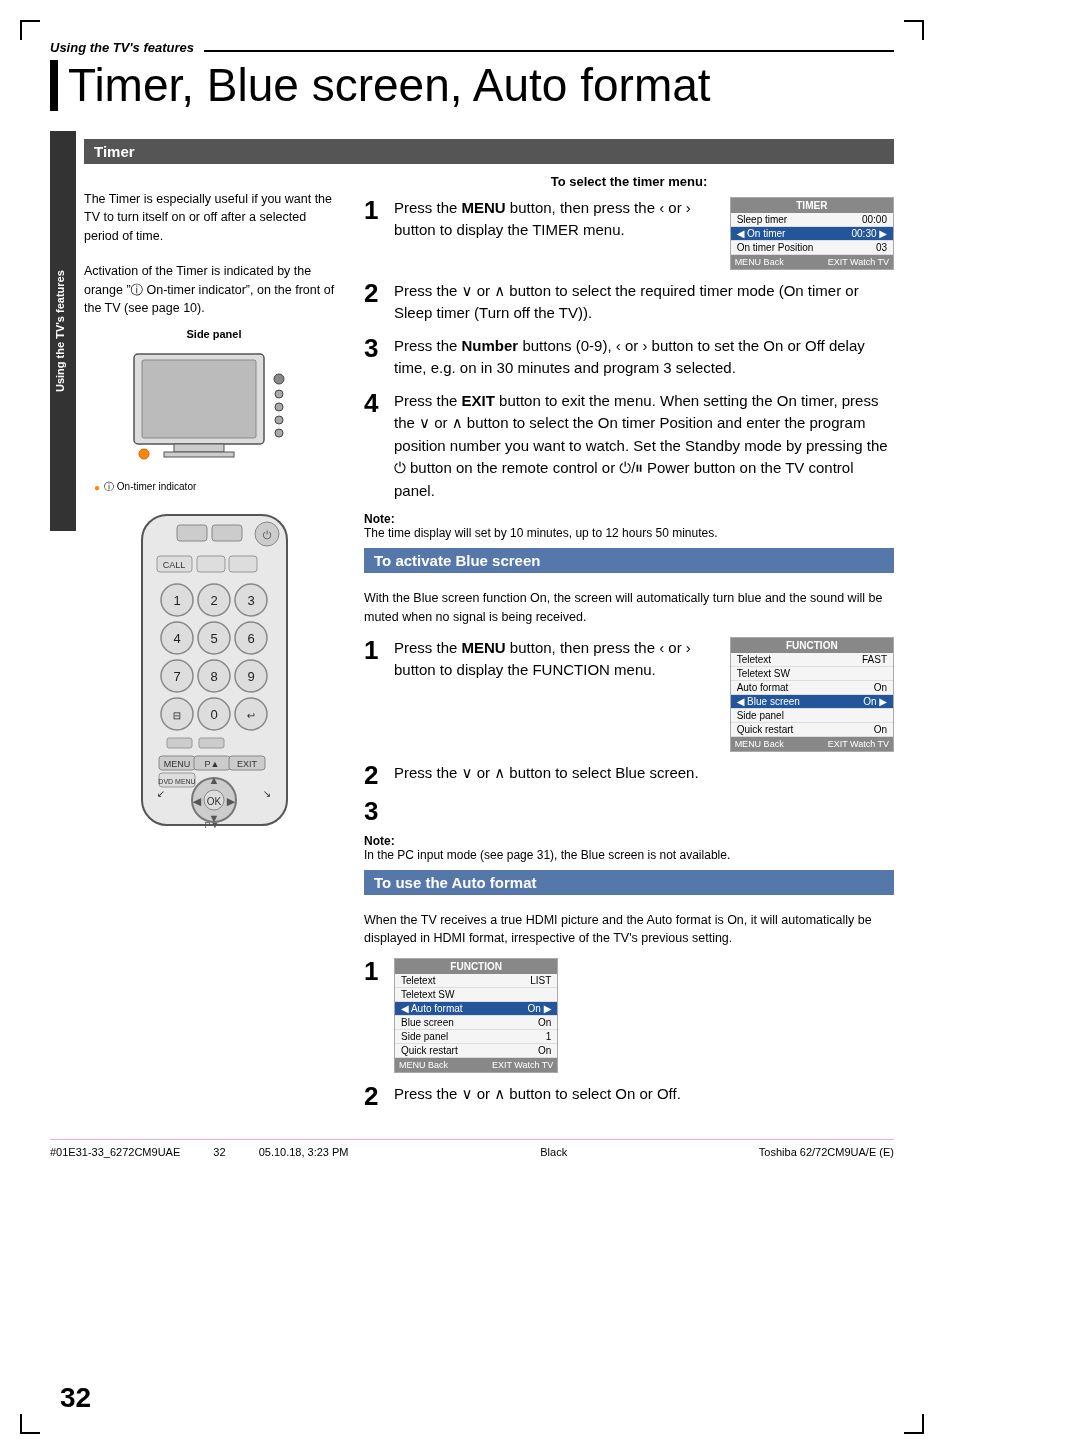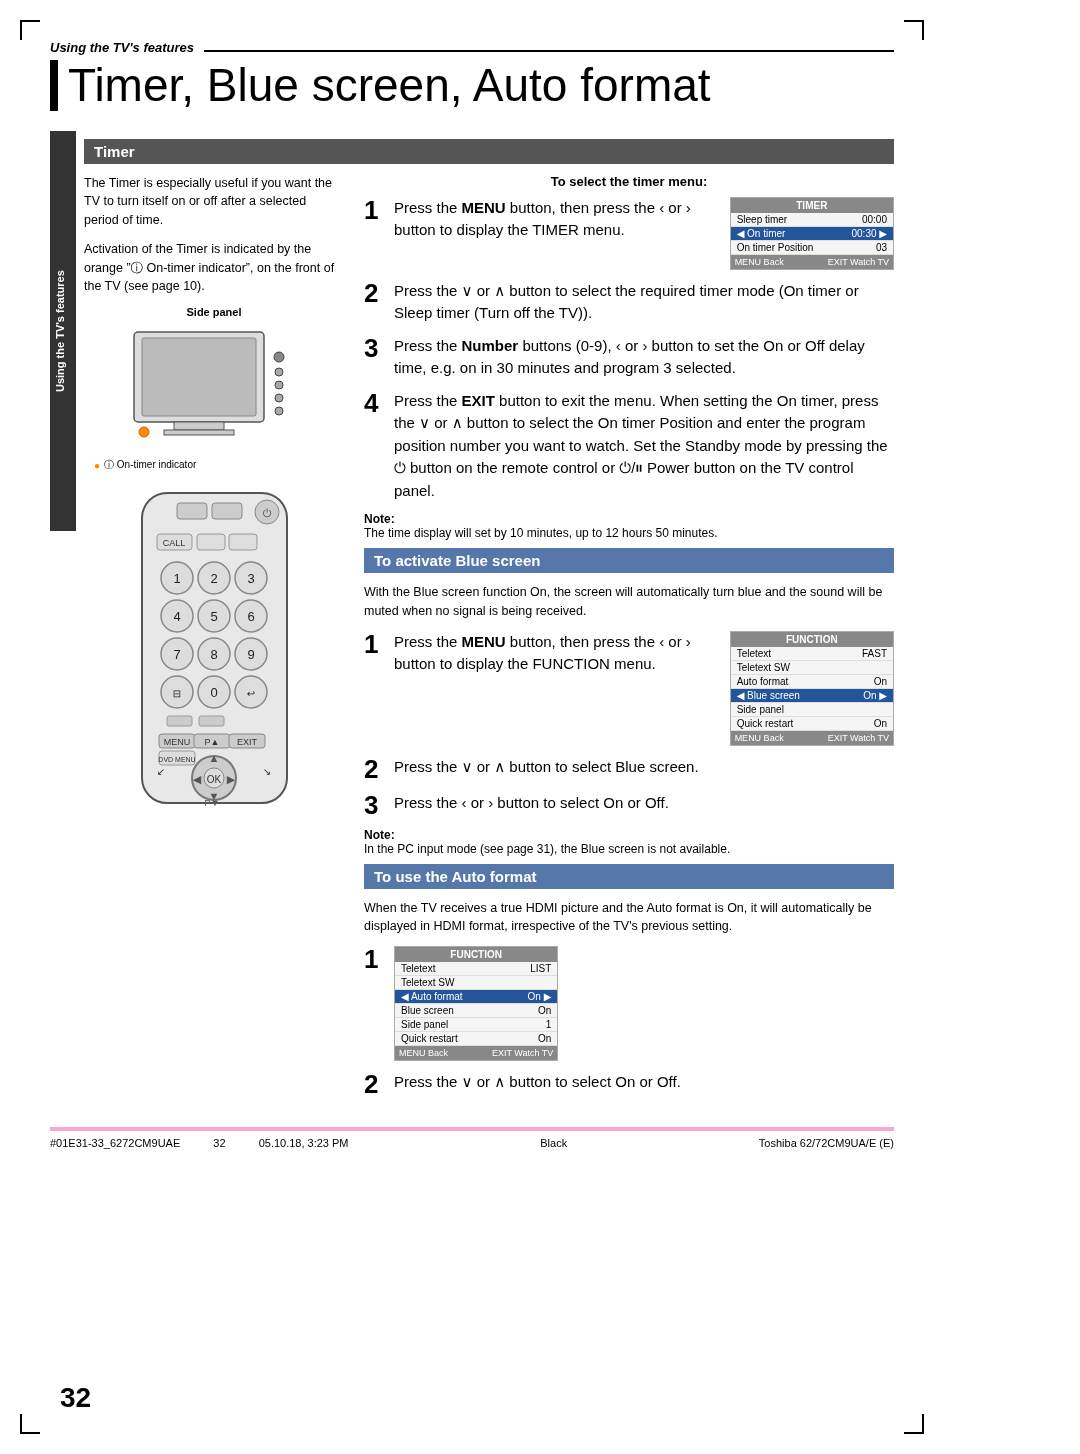--- a/index.html
+++ b/index.html
@@ -101,20 +101,21 @@
       width: 260px;
       flex-shrink: 0;
     }
     .right-col {
       flex: 1;
     }
     .timer-desc {
       font-size: 12.5px;
       line-height: 1.5;
       margin-bottom: 10px;
+      margin-top: 16px;
     }
     .side-panel-label {
       font-size: 11px;
       font-weight: bold;
       text-align: center;
       margin-bottom: 4px;
     }
     
     .step {
       display: flex;
@@ -179,21 +180,21 @@
       font-size: 12px;
       margin-bottom: 8px;
     }
     .note-text b { font-weight: bold; }
     
     .page-footer {
       display: flex;
       justify-content: space-between;
       align-items: center;
       margin-top: 20px;
-      border-top: 4px solid #f9a8d4;
+      border-top: 1px solid #f9a8d4;
       padding-top: 6px;
       font-size: 11px;
     }
     
     .remote-svg-wrap {
       display: flex;
       justify-content: center;
     }
     
     .tv-svg-wrap {
@@ -451,23 +452,20 @@
 
           <div class="step">
             <div class="step-num">2</div>
             <div class="step-text">
               Press the ∨ or ∧ button to select Blue screen.
             </div>
           </div>
 
           <div class="step">
             <div class="step-num">3</div>
-            <div class="step-text">
-              Press the ‹ or › button to select On or Off.
-            </div>
           </div>
 
           <div class="note-text">
             <b>Note:</b><br>
             <span>In the PC input mode (see page 31), the Blue screen is not available.</span>
           </div>
 
           <div class="section-box blue">
             <span>To use the Auto format</span>
           </div>

